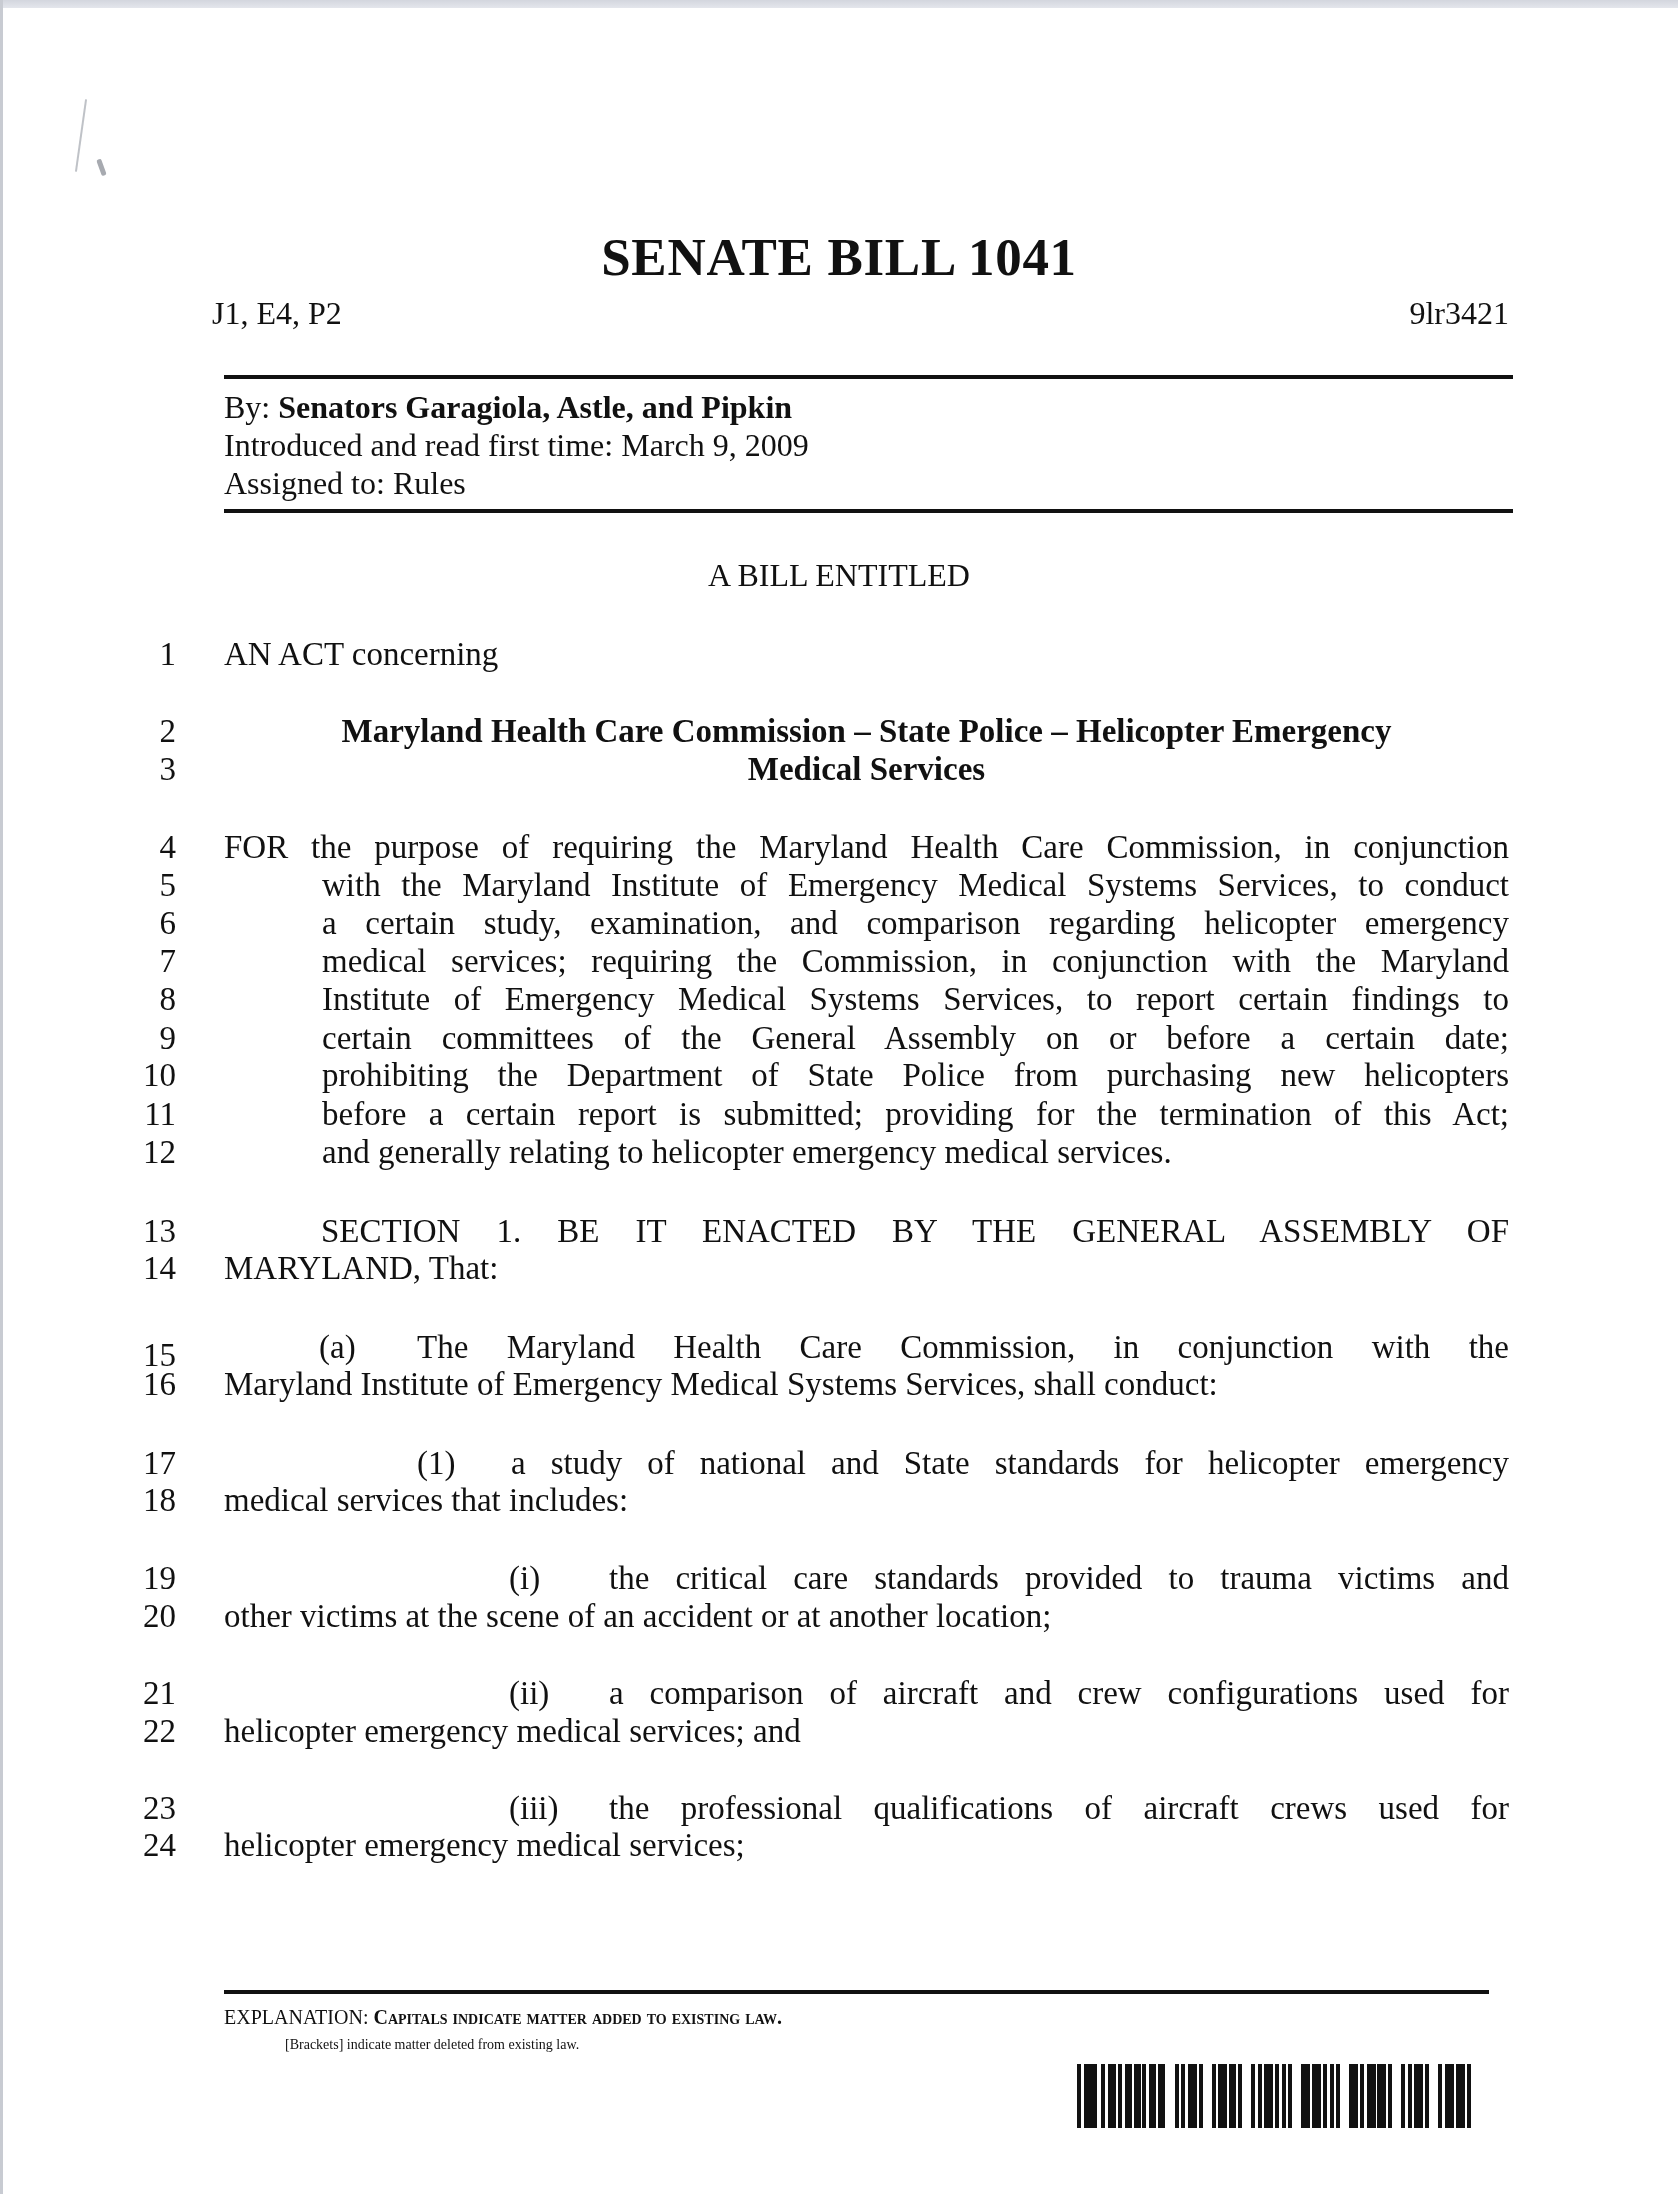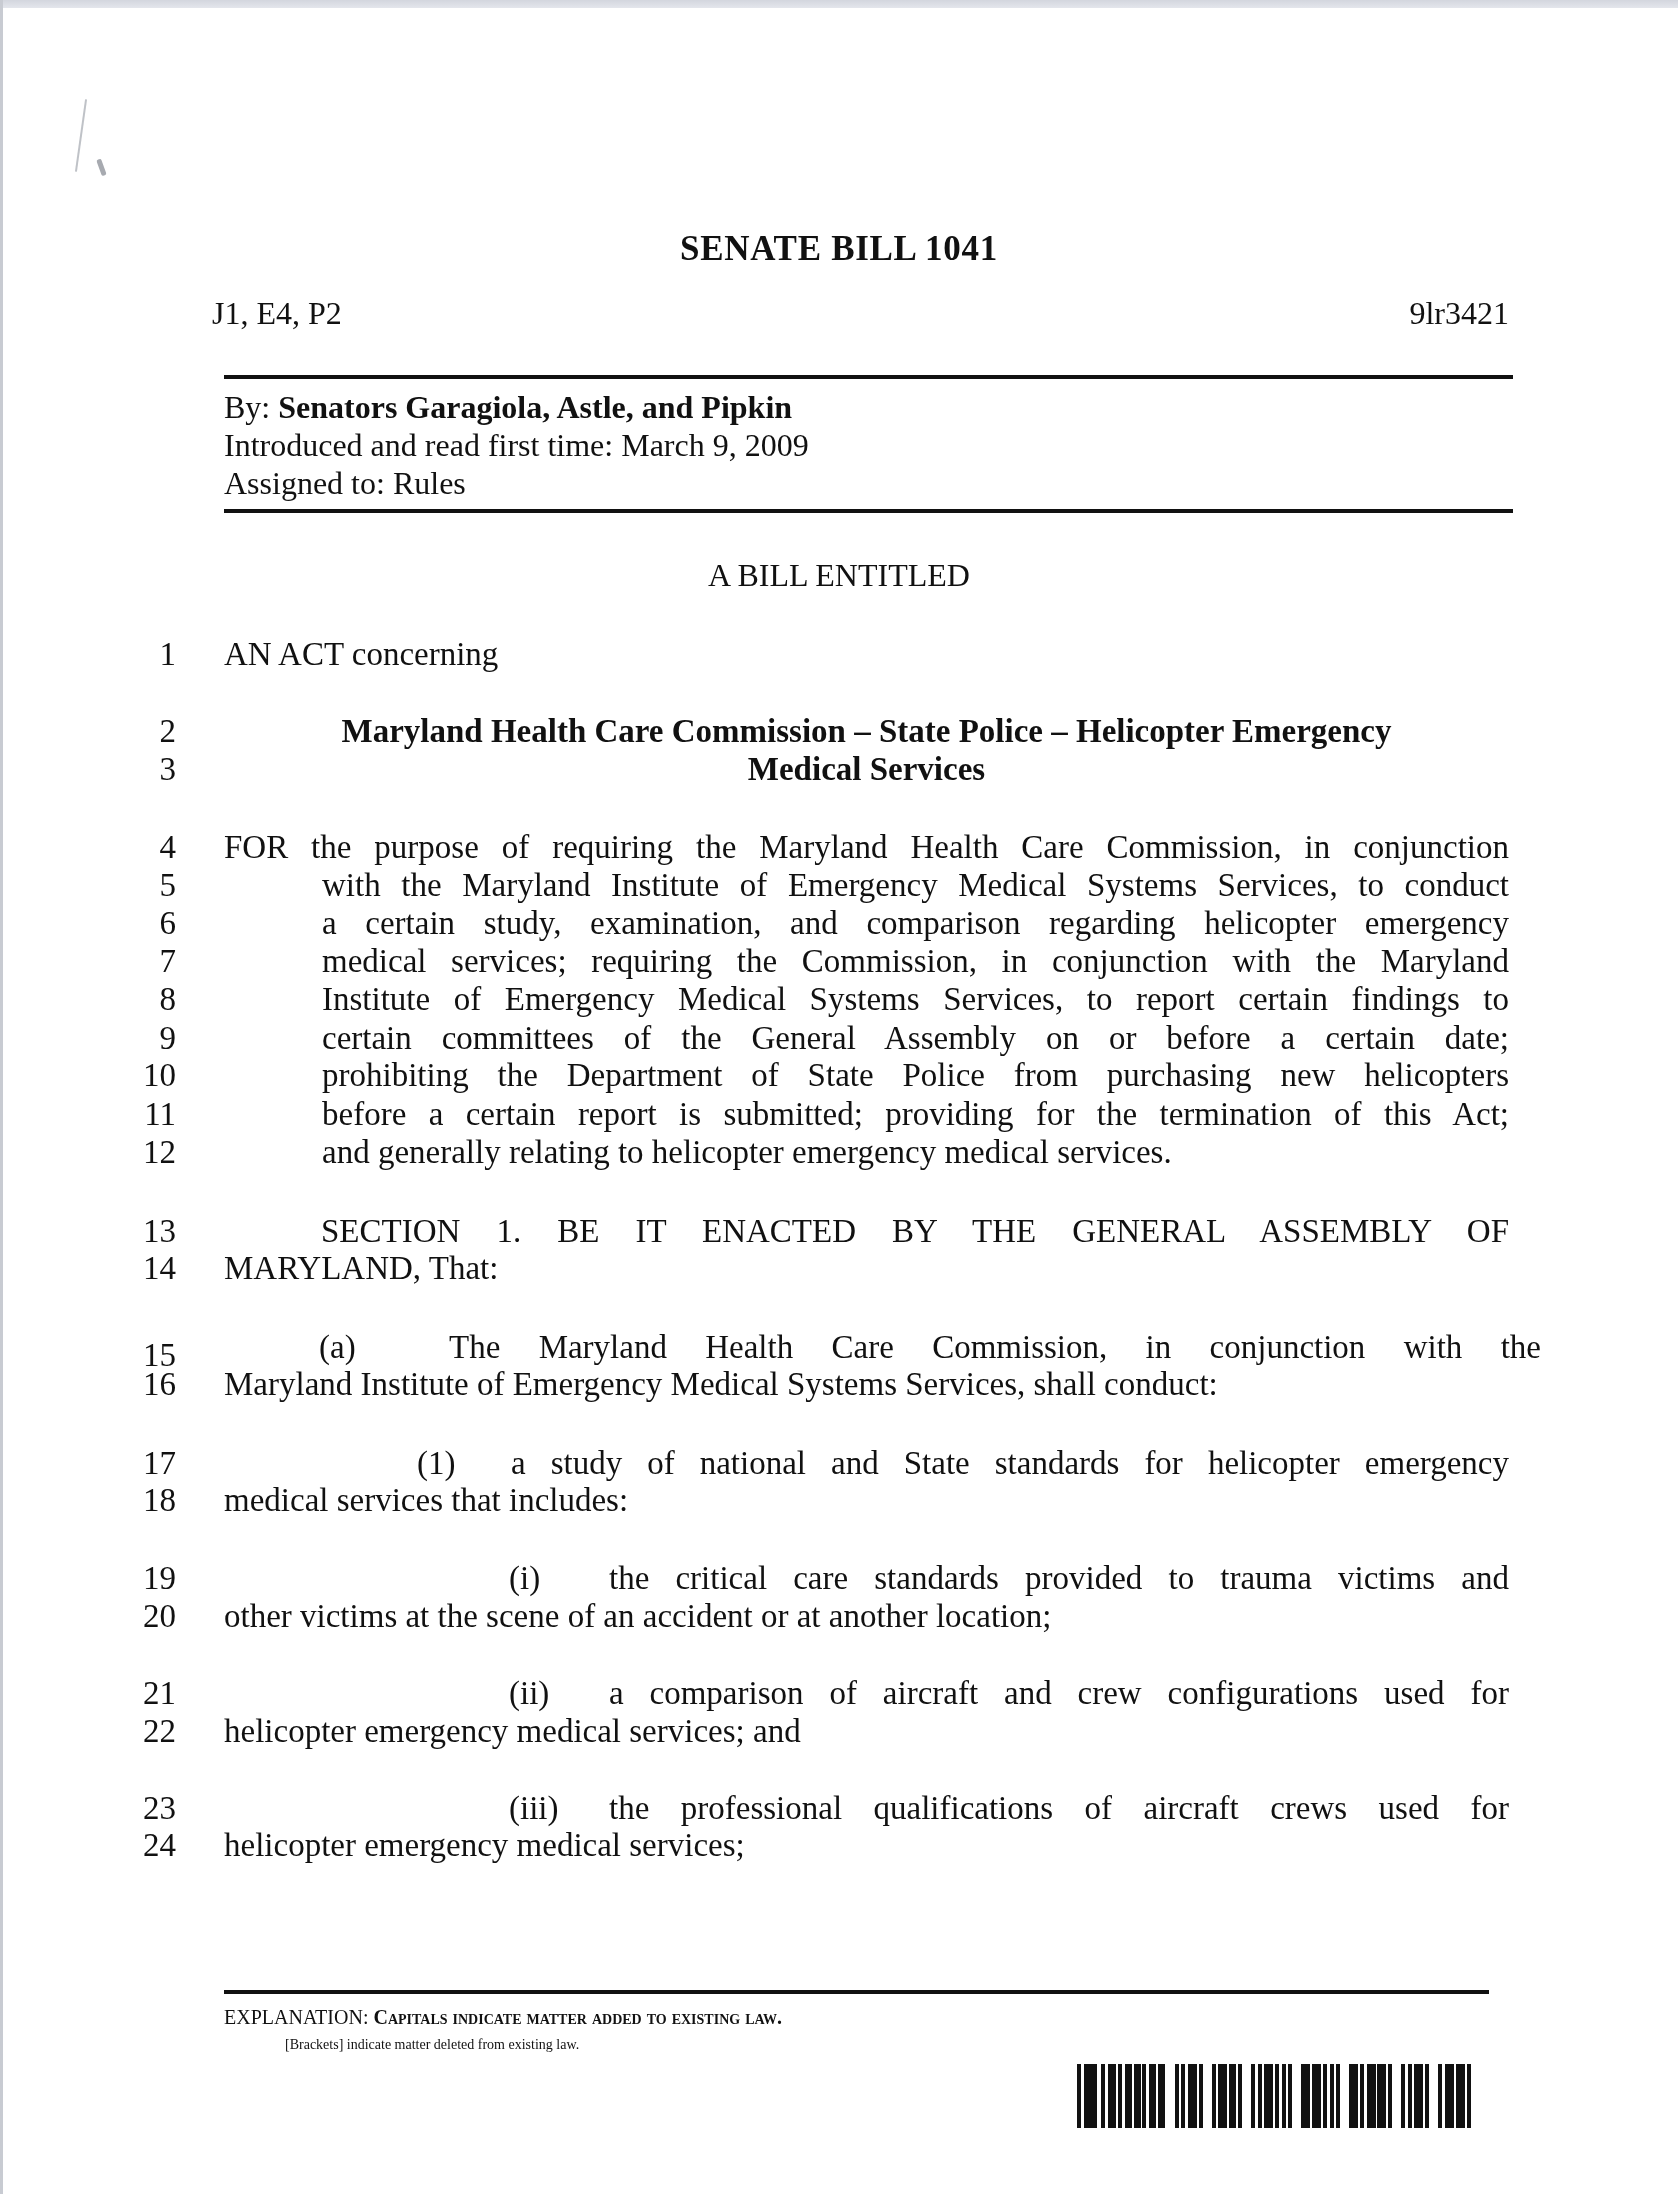--- a/index.html
+++ b/index.html
@@ -7,21 +7,21 @@
          font-family: "DejaVu Serif", "Liberation Serif", serif; color: #111; }
   .scan-top { position: absolute; left: 0; top: 0; width: 1678px; height: 8px;
               background: linear-gradient(#d3d6de, #e4e6ec); }
   .scan-left { position: absolute; left: 0; top: 0; width: 2.7px; height: 2194px; background: #c8cbd2; }
   .smudge { position: absolute; left: 80px; top: 99px; width: 2px; height: 73px; background: #8a8f99;
             transform: rotate(8deg); opacity: .55; }
   .smudge2 { position: absolute; left: 99px; top: 159px; width: 4.6px; height: 17px; background: #6c717c;
              transform: rotate(-20deg); opacity: .6; border-radius: 2px; }
 
   .abs { position: absolute; white-space: nowrap; line-height: 1; }
-  .title { left: 0; width: 1678px; text-align: center; top: 231px; font-size: 35px; font-weight: bold;
+  .title { left: 0; width: 1678px; text-align: center; top: 231px; font-size: 53px; font-weight: bold;
            font-family: "Liberation Serif", serif; letter-spacing: 0.7px; }
   .meta { font-size: 32px; font-family: "Liberation Serif", serif; }
   .rule { position: absolute; background: #111; height: 4px; }
 
   .ln { position: absolute; left: 126px; width: 50px; text-align: right; font-size: 33px;
         font-family: "Liberation Serif", serif; line-height: 1; }
   .line { position: absolute; left: 224px; width: 1285px; font-size: 33px;
           font-family: "Liberation Serif", serif; line-height: 1; white-space: nowrap; }
   .just { text-align: justify; text-align-last: justify; white-space: normal; }
   .center { text-align: center; }
@@ -88,21 +88,21 @@
   <div class="ln" style="top:1136px;">12</div>
   <div class="line" style="top:1136px; left:322px; width:1187px;">and generally relating to helicopter emergency medical services.</div>
 
   <div class="ln" style="top:1215px;">13</div>
   <div class="line just" style="top:1215px; left:321px; width:1188px;">SECTION 1. BE IT ENACTED BY THE GENERAL ASSEMBLY OF</div>
   <div class="ln" style="top:1252px;">14</div>
   <div class="line" style="top:1252px;">MARYLAND, That:</div>
 
   <div class="ln" style="top:1331px;margin-top:8px;">15</div>
   <div class="line" style="top:1331px; left:319px; width:93px;">(a)</div>
-  <div class="line just" style="top:1331px; left:417px; width:1092px;margin-left:32px;">The Maryland Health Care Commission, in conjunction with the</div>
+  <div class="line just" style="top:1331px; left:417px; width:1092px;">The Maryland Health Care Commission, in conjunction with the</div>
   <div class="ln" style="top:1368px;">16</div>
   <div class="line" style="top:1368px;">Maryland Institute of Emergency Medical Systems Services, shall conduct:</div>
 
   <div class="ln" style="top:1447px;">17</div>
   <div class="line" style="top:1447px; left:417px; width:86px;">(1)</div>
   <div class="line just" style="top:1447px; left:511px; width:998px;">a study of national and State standards for helicopter emergency</div>
   <div class="ln" style="top:1484px;">18</div>
   <div class="line" style="top:1484px;">medical services that includes:</div>
 
   <div class="ln" style="top:1562px;">19</div>

